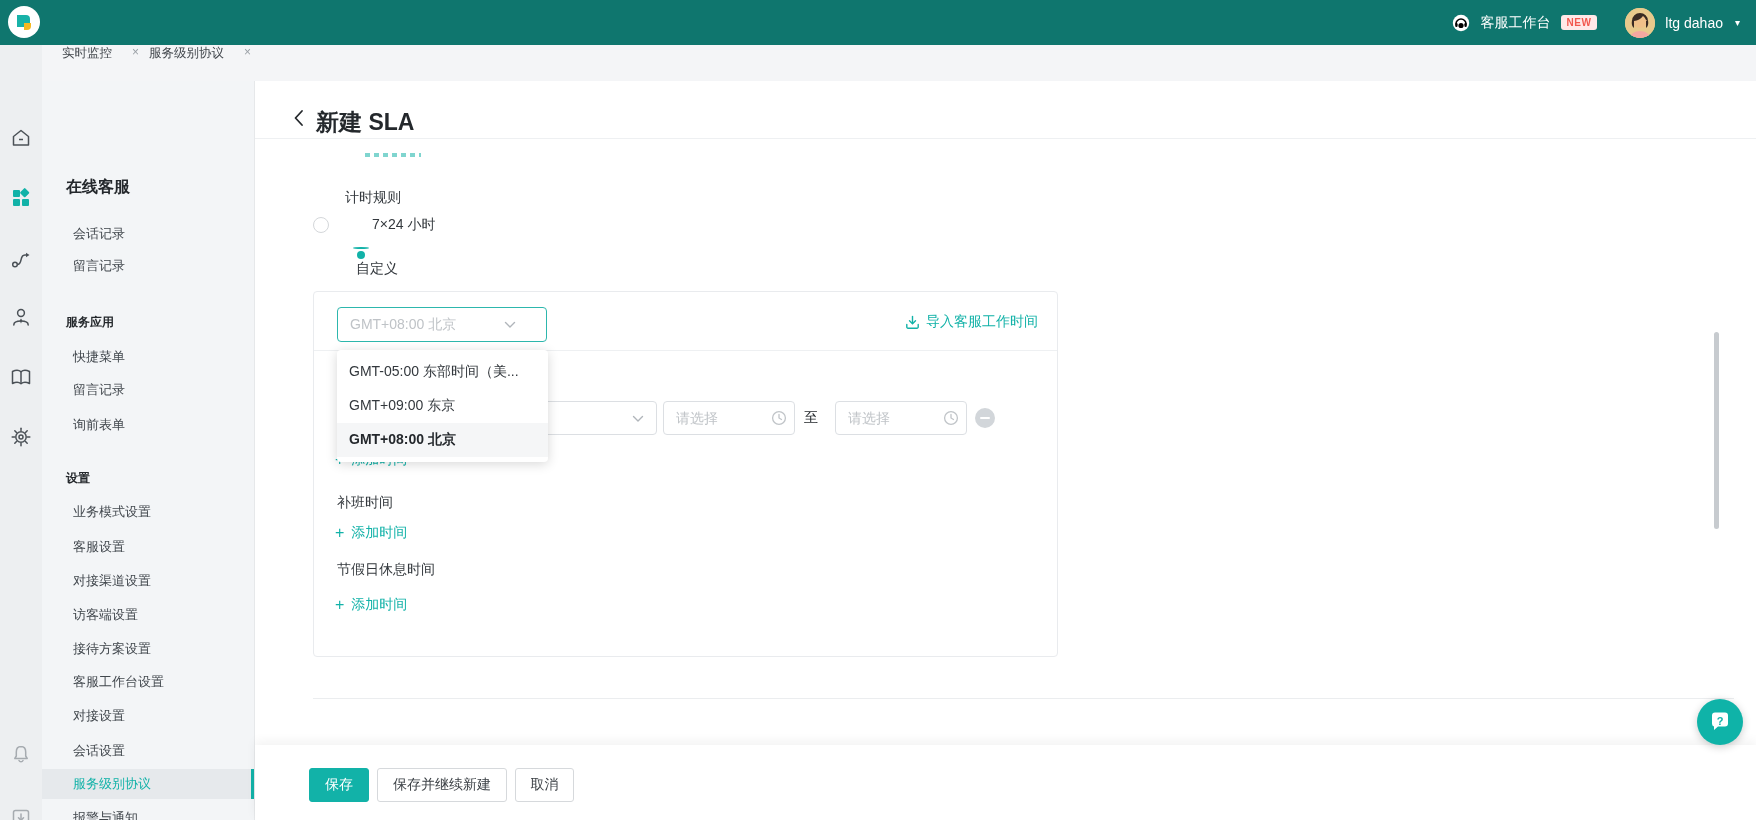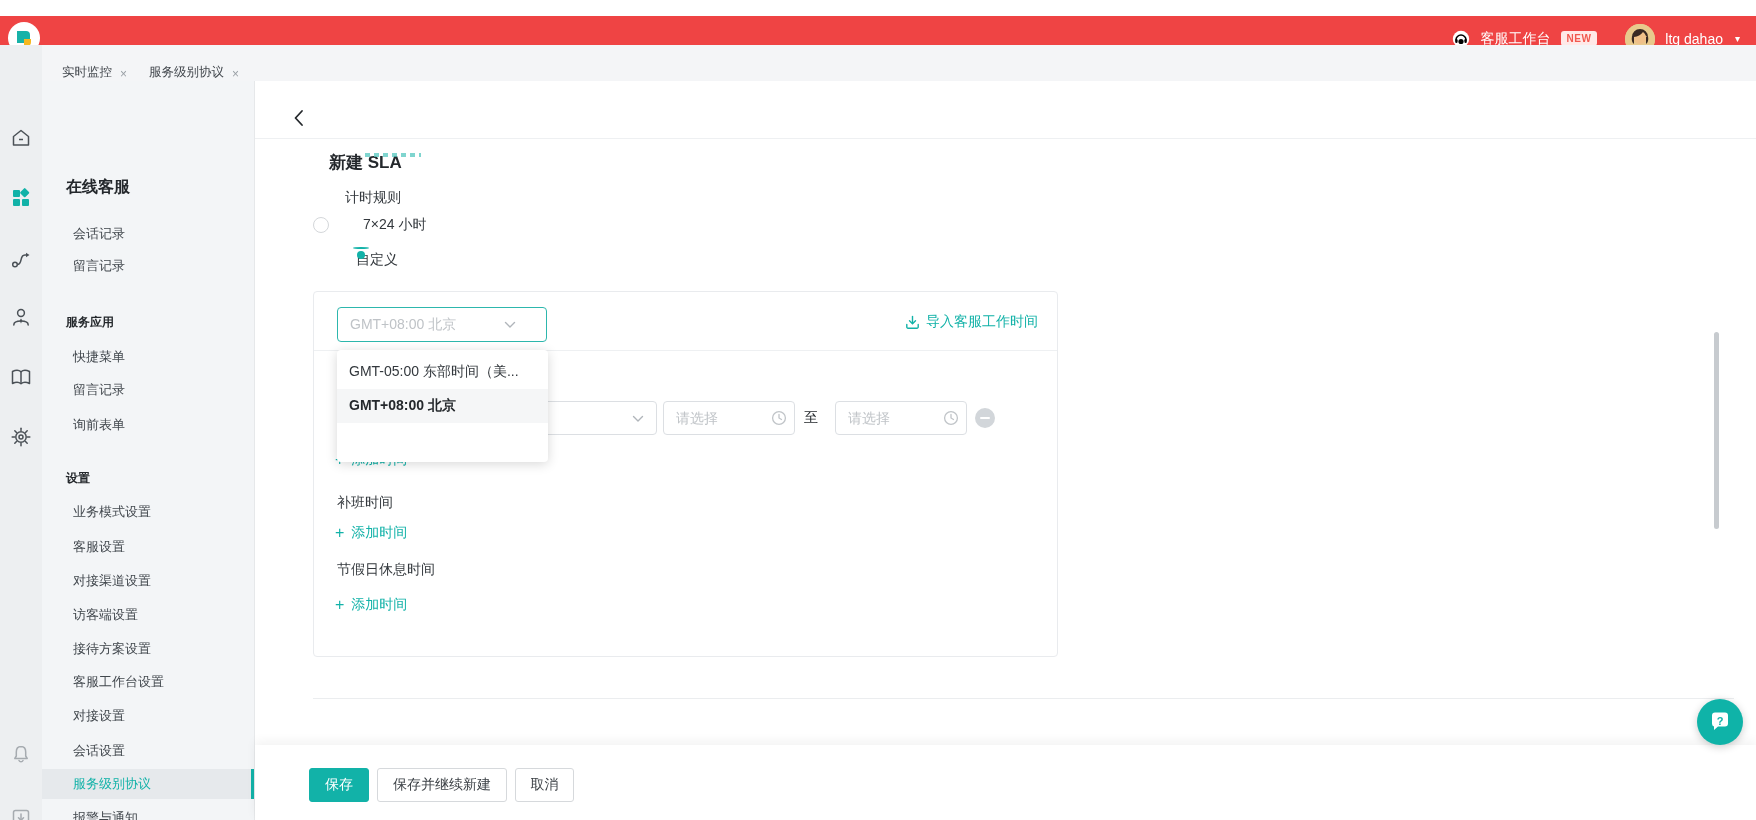--- a/index.html
+++ b/index.html
@@ -2,58 +2,58 @@
 <html><head>
 <meta charset="utf-8">
 <style>
   * { margin:0; padding:0; box-sizing:border-box; }
   html,body { background:#e9eaec; }
   body { font-family:"Liberation Sans","DejaVu Sans",sans-serif; }
   #app { position:relative; width:1756px; height:820px; background:#fff; overflow:hidden; }
   .abs { position:absolute; }
 
   
-  .topbar { left:0; top:0; width:1756px; height:45px; background:#ef4444;margin-top:16px; }
+  .topbar { left:0; top:0; width:1756px; height:45px; background:#0f766e; }
   .logo-circle { left:8px; top:6px; width:32px; height:32px; border-radius:50%; background:#fff; }
   .tb-right { right:16px; top:0; height:45px; display:flex; align-items:center; gap:10px; color:#fff; }
   .tb-label { font-size:14px; color:#fff; }
   .badge { font-size:10px; font-weight:bold; padding:2px 6px; border-radius:3px; letter-spacing:.5px; }
   .avatar { width:30px; height:30px; border-radius:50%; overflow:hidden; margin-left:18px; background:#e8c98c; }
   .username { font-size:14px; color:#fff; }
   .caret { font-size:10px; color:#fff; margin-left:2px; }
 
   
   .tabstrip { left:42px; top:45px; width:1714px; height:36px; background:#f4f5f7; }
-  .tab { position:absolute; top:0; height:36px; display:flex; align-items:flex-end; gap:8px; font-size:12.5px; color:#42474d; cursor:default; }
+  .tab { position:absolute; top:0; height:36px; display:flex; align-items:flex-start; gap:20px; font-size:12.5px; color:#42474d; cursor:default; }
   .tab-close { color:#9aa0a6; font-size:12px; }
 
   
   .rail { left:0; top:45px; width:42px; height:775px; background:#edeff1; }
   .rail-ic { position:absolute; left:10px; width:22px; height:22px; }
 
   
   .sidebar { left:42px; top:81px; width:213px; height:739px; background:#f3f5f7; border-right:1px solid #e6e8ea; }
   .side-title { position:absolute; left:24px; font-size:16px; font-weight:bold; color:#24282c; }
   .m-head { position:absolute; left:24px; font-size:12px; font-weight:bold; color:#24282c; }
   .m-item { position:absolute; left:31px; font-size:13px; color:#41474d; cursor:pointer; }
   .active-row { position:absolute; left:0; top:688px; width:210px; height:30px; background:#e6e9ec; }
   .active-bar { position:absolute; right:0; top:688px; width:3px; height:30px; }
   .m-item.active { color:#12b2a8; }
 
   
   .main-bg { left:255px; top:81px; width:1501px; height:664px; background:#fff; }
   .hdr-divider { left:255px; top:138px; width:1501px; height:1px; background:#eef0f2; }
   .back-btn { left:290px; top:107px; width:20px; height:22px; cursor:pointer; }
-  .page-title { left:329px; top:107px; font-size:17px; font-weight:bold; color:#24282c;margin-top:44px; }
+  .page-title { left:316px; top:107px; font-size:23px; font-weight:bold; color:#24282c; }
 
   .clip-frag { left:365px; top:153px; width:56px; height:4px;
     background:repeating-linear-gradient(90deg,#55c7bf 0 5px,transparent 5px 9px); opacity:.75; }
 
   .lbl { font-size:14px; color:#33383d;margin-left:32px; }
-  .radio-row { display:flex; align-items:center; gap:2px; height:16px; }
+  .radio-row { display:flex; align-items:center; gap:11px; height:16px; }
   .radio { width:16px; height:16px; border-radius:50%; border:1px solid #d4d7da; background:#fff; position:relative; }
   .radio.sel { border:1px solid #12b2a8; }
   .radio.sel::after { content:""; position:absolute; left:3px; top:3px; width:8px; height:8px; border-radius:50%; background:#12b2a8; }
 
   .card { left:313px; top:291px; width:745px; height:366px; border:1px solid #e9ebee; border-radius:4px; background:#fff; }
   .tz-select { left:337px; top:307px; width:210px; height:35px; border:1px solid #2db7ad; border-radius:4px; background:#fff;
     display:flex; align-items:center; padding:0 12px; font-size:14px; color:#bfc3c7; cursor:pointer; }
   .tz-chevron { position:absolute; right:30px; top:13px; }
   .import-link { left:905px; top:313px; display:flex; align-items:center; gap:6px; color:#12b2a8; font-size:14px; cursor:pointer; }
   .card-divider { left:314px; top:350px; width:743px; height:1px; background:#eef0f2; }
@@ -283,20 +283,21 @@
     <span>添加时间</span>
   </div>
   <div class="sec-lbl" style="top:561px;">节假日休息时间</div>
   <div class="add-link" style="top:596px;">
     <span class="plus">+</span>
     <span>添加时间</span>
   </div>
 
   <div class="abs dropdown">
     <div class="dd-opt">GMT-05:00 东部时间（美...</div>
+    <div class="dd-opt">GMT+09:00 东京</div>
     <div class="dd-opt sel">GMT+08:00 北京</div>
   </div>
 
   <div class="abs content-divider"></div>
   <div class="abs scroll-thumb"></div>
 
   <div class="abs footer"></div>
   <button class="btn btn-primary">保存</button>
   <button class="btn btn-plain" style="left:377px;width:130px;">保存并继续新建</button>
   <button class="btn btn-plain" style="left:515px;width:59px;">取消</button>

